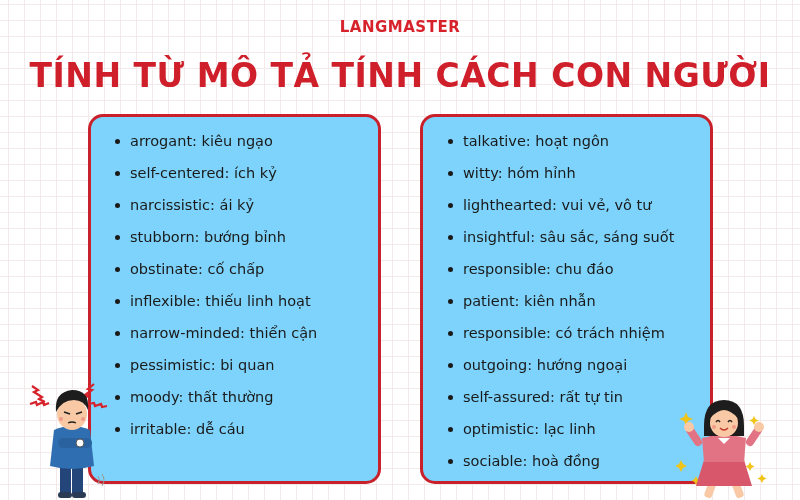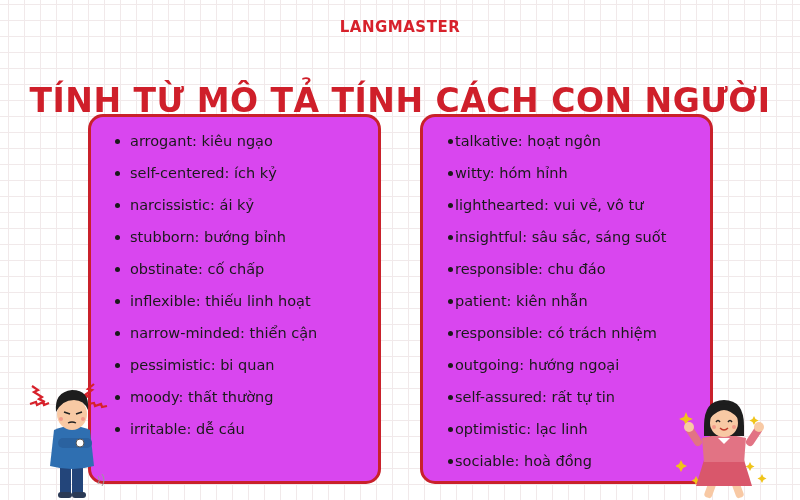--- a/index.html
+++ b/index.html
@@ -27,48 +27,47 @@
     .title {
       position: absolute;
       top: 52px; left: 0; width: 800px;
       text-align: center;
       color: #cf1f2a;
       font-family: "DejaVu Sans", sans-serif;
       font-weight: bold;
       font-size: 33px;
       letter-spacing: 0.5px;
       line-height: 48px;
-      margin-top: 25px;
     }
     .panel {
       position: absolute;
       top: 114px;
       width: 293px;
       height: 370px;
-      background: #d946ef;
+      background: #7dd3fc;
       border: 3px solid #c9212b;
       border-radius: 15px;
     }
     .panel.left { left: 88px; }
     .panel.right { left: 420px; }
     .panel ul {
       list-style: none;
       padding-top: 12px;
     }
     .panel li {
       position: relative;
       height: 32px;
       line-height: 24px;
       font-family: "DejaVu Sans", sans-serif;
       font-size: 14.5px;
       color: #1a1a1a;
       padding-left: 39px;
       white-space: nowrap;
     }
-    .panel.right li { padding-left: 32px; }
+    .panel.right li { padding-left: 40px; }
     .panel li .bullet {
       position: absolute;
       left: 24px; top: 10px;
       width: 5px; height: 5px;
       border-radius: 50%;
       background: #1a1a1a;
     }
     .panel.right li .bullet { left: 25px; }
     .char { position: absolute; }
   </style>

